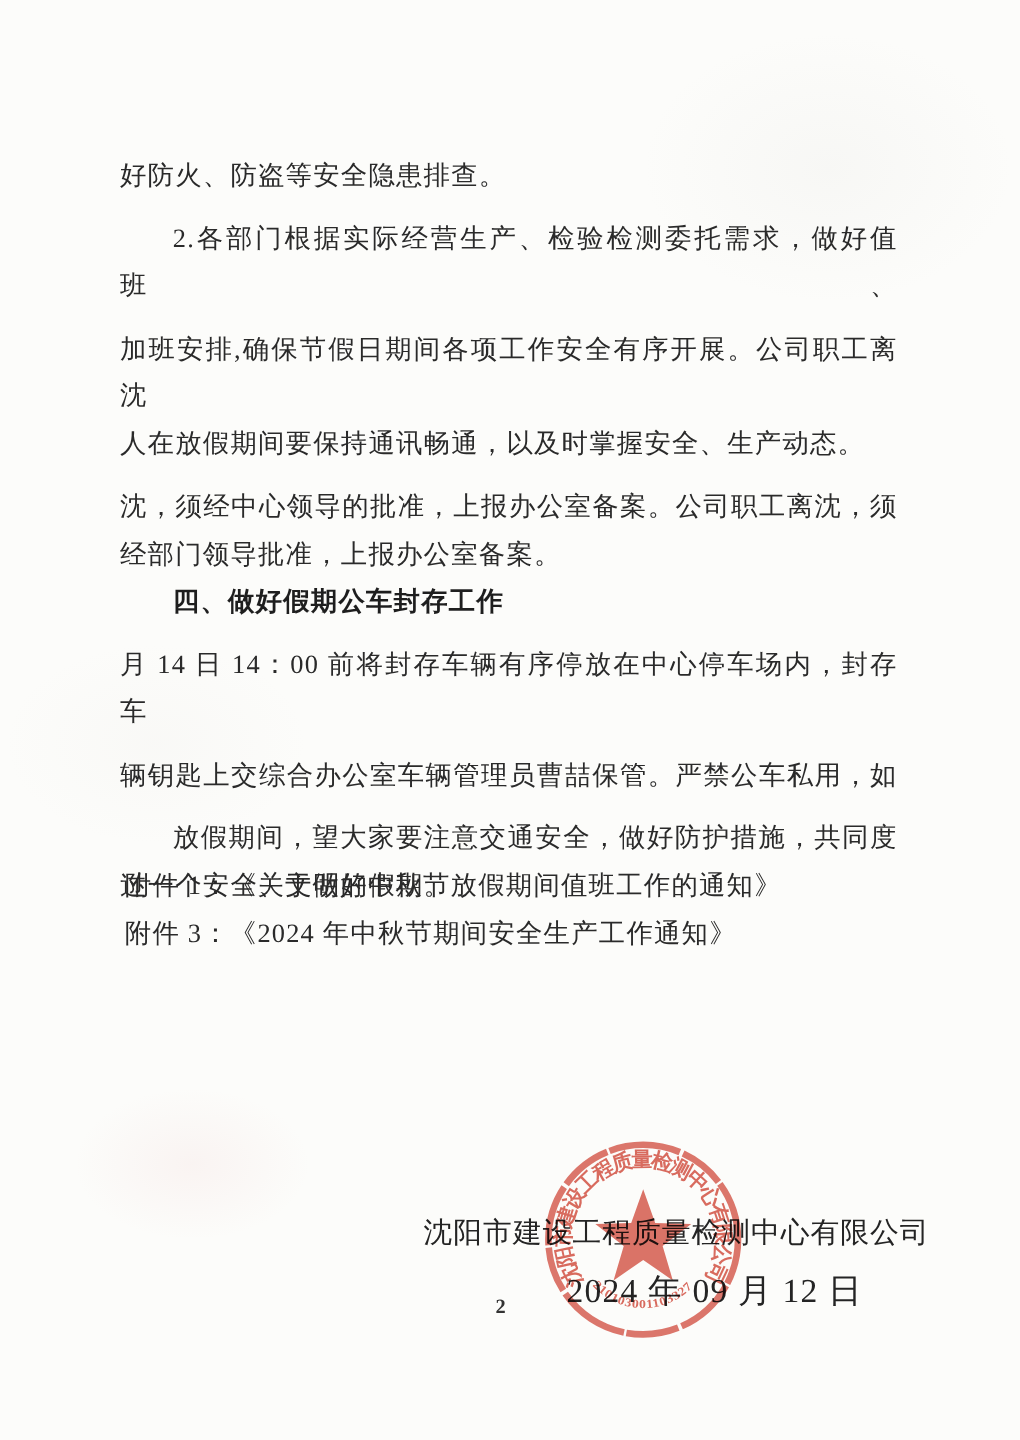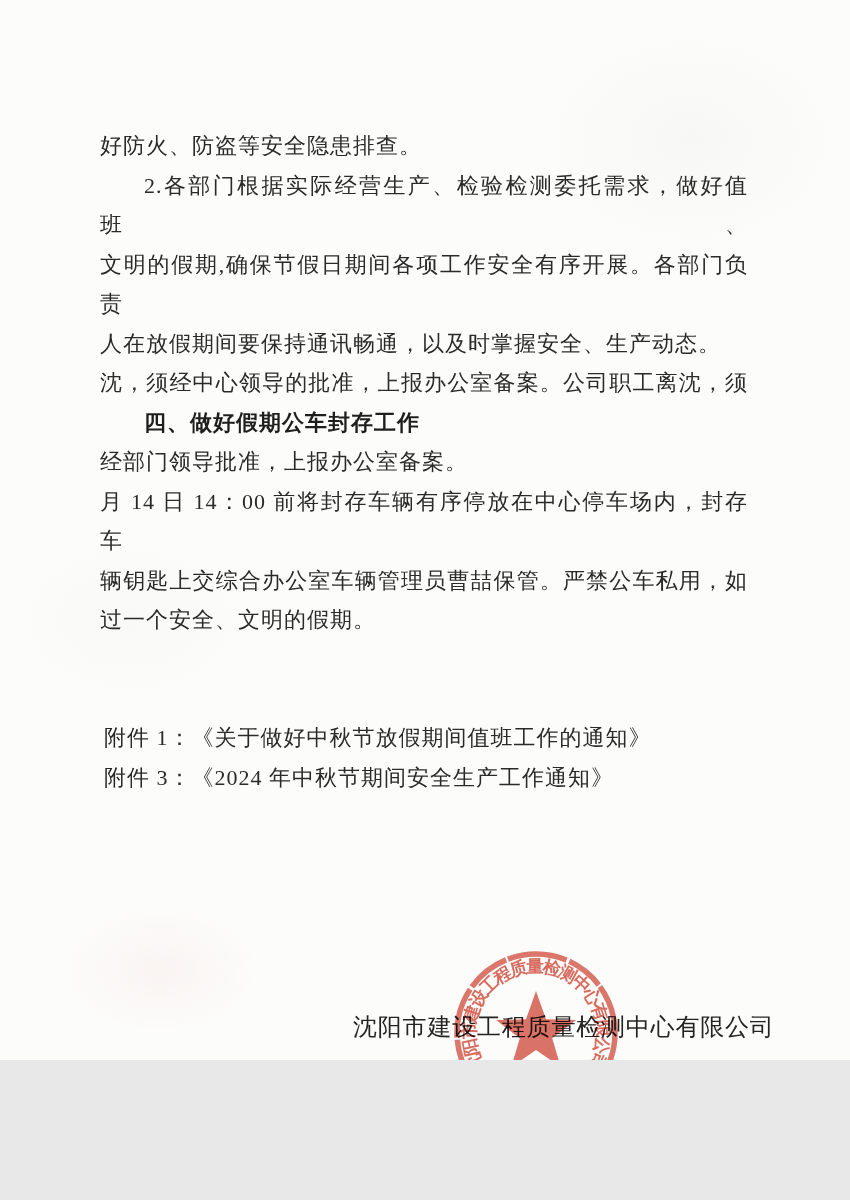--- a/index.html
+++ b/index.html
@@ -4,42 +4,42 @@
 <style>
   * { margin: 0; padding: 0; box-sizing: border-box; }
   html, body { width: 850px; height: 1200px; }
   body {
     font-family: "Liberation Serif", "DejaVu Serif", serif;
     background: #e8e8e8;
   }
   .page {
     position: relative;
     width: 850px;
-    height: 1060px;
+    height: 1200px;
     overflow: hidden;
     color: #262626;
     background:
       radial-gradient(140px 90px at 160px 970px, rgba(228,170,170,0.10), transparent 70%),
       radial-gradient(220px 160px at 690px 140px, rgba(205,205,200,0.10), transparent 70%),
       radial-gradient(180px 120px at 130px 620px, rgba(210,205,200,0.07), transparent 70%),
       #fcfcfa;
   }
   .body-text {
     position: absolute;
     left: 100px;
     top: 126px;
     width: 648px;
     font-size: 22px;
     line-height: 39.5px;
     letter-spacing: 1px;
     color: #2a2a2a;
   }
   .line { white-space: normal; }
   .indent { text-indent: 44px; }
-  .just { text-align: justify; text-align-last: justify; }
+  .just { text-align: justify; text-align-last: justify; margin-top: 13px; }
   .heading {
     font-weight: 700;
     font-family: "Liberation Sans", "DejaVu Sans", sans-serif;
     color: #1e1e1e;
   }
   .attachments {
     position: absolute;
     left: 104px;
     top: 718px;
     width: 660px;
@@ -94,27 +94,28 @@
   .seal .code-chars { font-size: 10px; font-weight: 600; letter-spacing: 0.5px; }
 </style>
 </head>
 <body>
 
 <div class="page">
 
   <div class="body-text">
     <div class="line">好防火、防盗等安全隐患排查。</div>
     <div class="line indent just">2.各部门根据实际经营生产、检验检测委托需求，做好值班、</div>
-    <div class="line just">文明的假期,确保节假日期间各项工作安全有序开展。各部门负责</div>
+    <div class="line just">加班安排,确保节假日期间各项工作安全有序开展。公司职工离沈</div>
     <div class="line">人在放假期间要保持通讯畅通，以及时掌握安全、生产动态。</div>
     <div class="line just">沈，须经中心领导的批准，上报办公室备案。公司职工离沈，须</div>
+    <div class="line">经部门领导批准，上报办公室备案。</div>
     <div class="line indent heading">四、做好假期公车封存工作</div>
-    <div class="line">经部门领导批准，上报办公室备案。</div>
     <div class="line just">月 14 日 14：00 前将封存车辆有序停放在中心停车场内，封存车</div>
     <div class="line just">辆钥匙上交综合办公室车辆管理员曹喆保管。严禁公车私用，如</div>
+    <div class="line indent just">放假期间，望大家要注意交通安全，做好防护措施，共同度</div>
     <div class="line">过一个安全、文明的假期。</div>
   </div>
 
   <div class="attachments">
     <div class="line">附件 1：《关于做好中秋节放假期间值班工作的通知》</div>
     <div class="line">附件 3：《2024 年中秋节期间安全生产工作通知》</div>
   </div>
 
   <div class="company-name">沈阳市建设工程质量检测中心有限公司</div>
   <div class="issue-date">2024 年 09 月 12 日</div>

